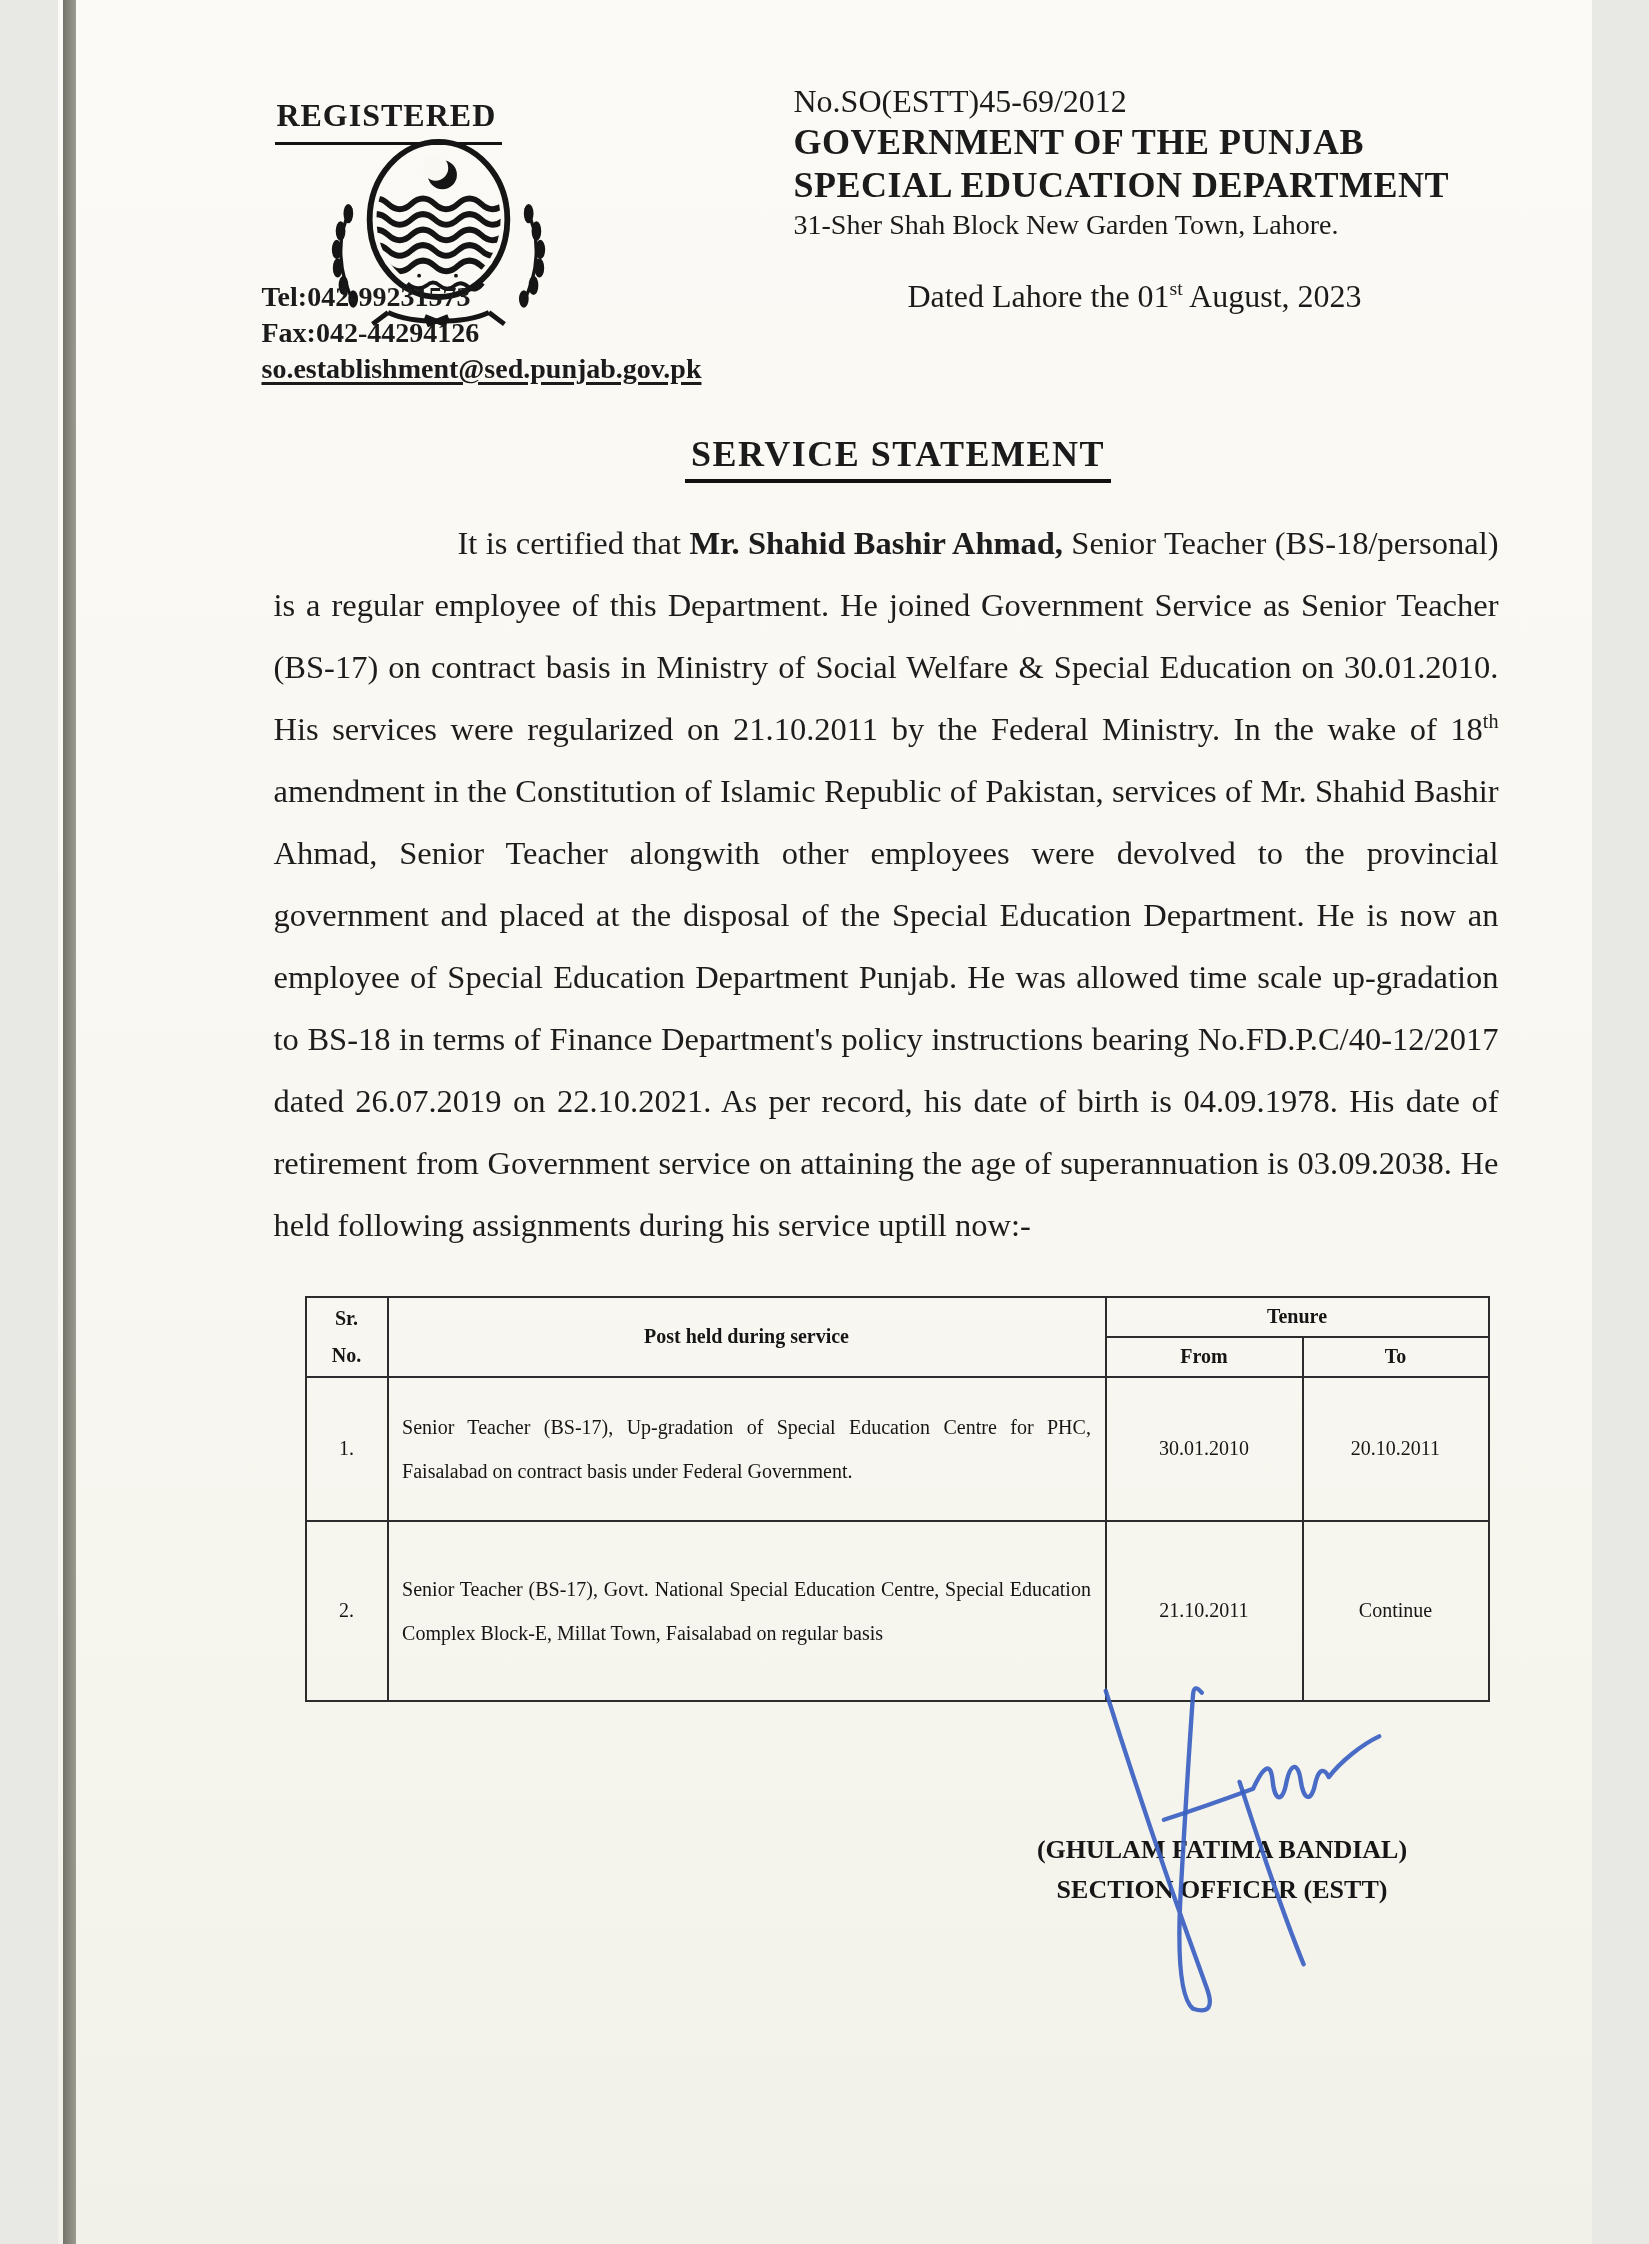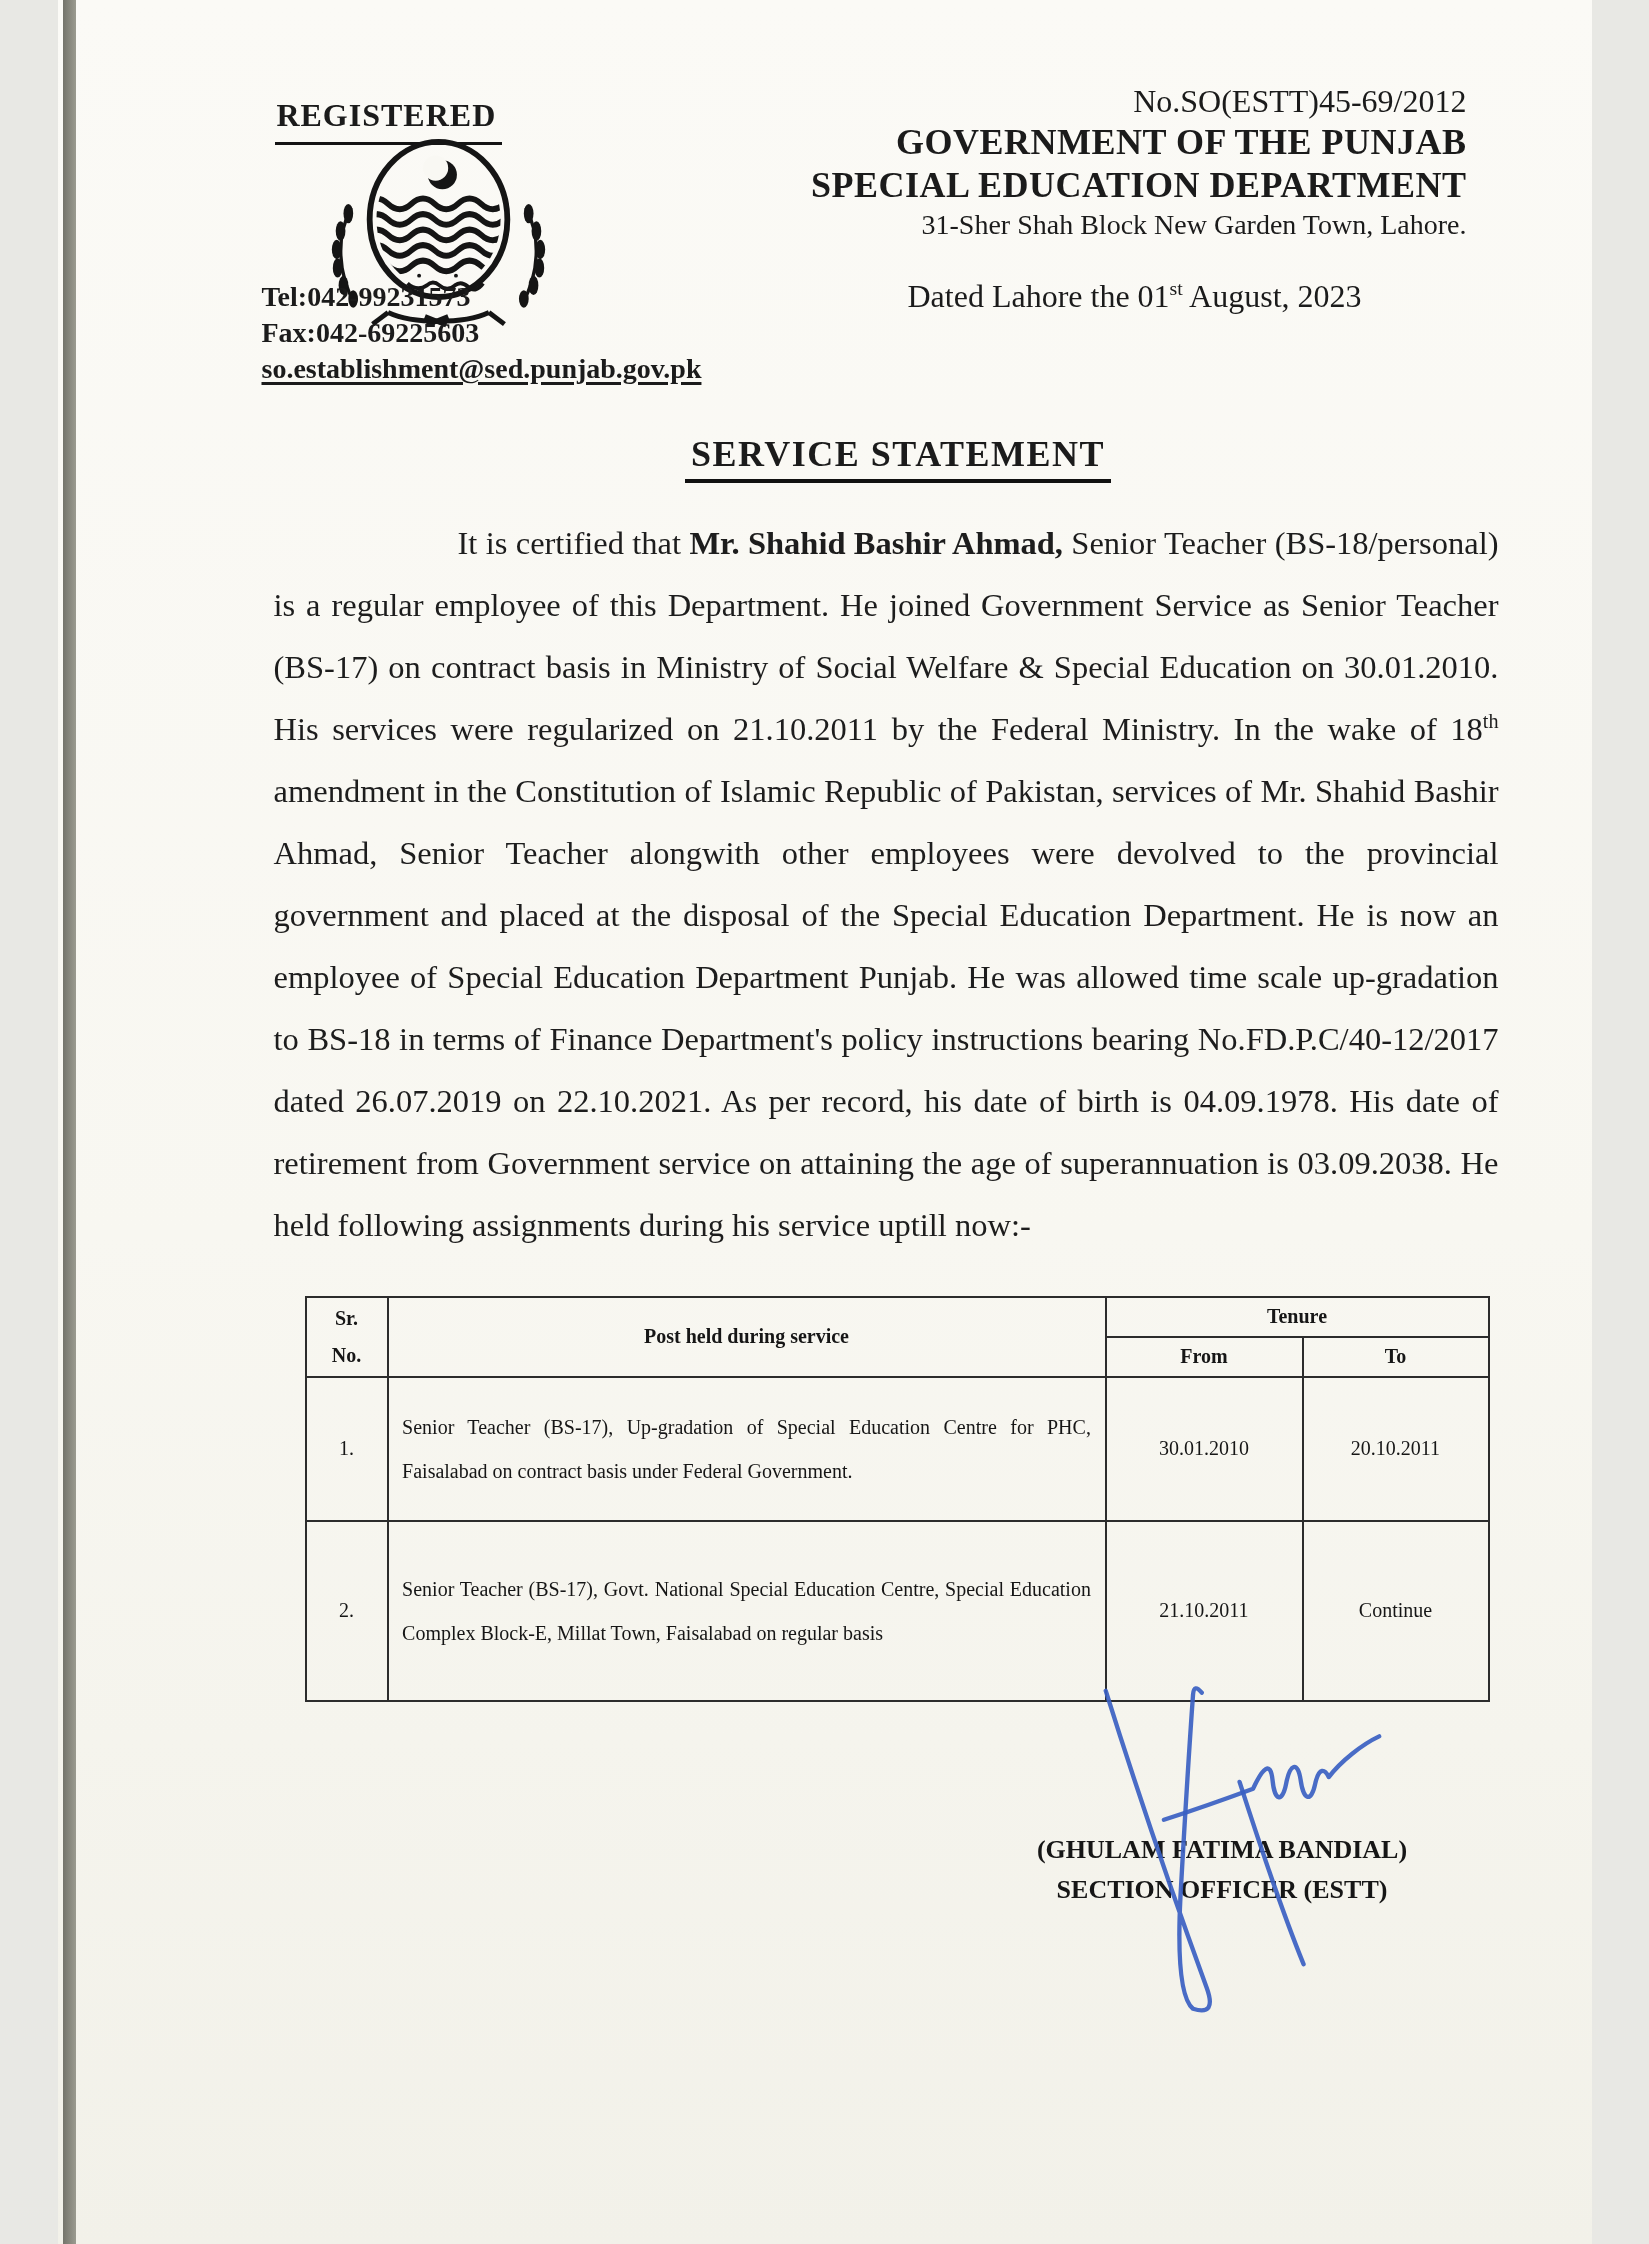--- a/index.html
+++ b/index.html
@@ -13,21 +13,21 @@
 
   .reg {
     position:absolute; left:217px; top:97px; font-size:32px; font-weight:bold;
     letter-spacing:1px; border-bottom:3.9px solid #141414; padding:0 5.8px 7.8px 1.9px;
   }
   .logo { position:absolute; left:237px; top:136px; width:287px; height:194px; }
 
   .contact { position:absolute; left:204px; top:279px; font-size:28px; font-weight:bold; line-height:36px; }
   .contact .email { text-decoration:underline; text-decoration-thickness:2.9px; text-underline-offset:3.9px; }
 
-  .right-head { position:absolute; left:691px; top:82px; width:718px; text-align:right; }
+  .right-head { position:absolute; left:736px; top:82px; width:718px; text-align:left; }
   .right-head .ref  { font-size:32px; line-height:39px; }
   .right-head .gov,
   .right-head .dep  { font-size:36px; font-weight:bold; line-height:43px; letter-spacing:0.5px; }
   .right-head .addr { font-size:28px; line-height:35px; }
 
   .dated { position:absolute; left:718px; top:278px; width:718px; text-align:center; font-size:32px; }
   sup { font-size:0.62em; vertical-align:super; line-height:0; }
 
   .title-wrap { position:absolute; left:228px; top:433px; width:1225px; text-align:center; }
   .title-wrap span {
@@ -126,21 +126,21 @@
     <g class="emblem-stroke" stroke-width="5">
       <path d="M 96 182 C 122 194 174 194 200 182"></path>
       <path d="M 96 182 l -16 12"></path>
       <path d="M 200 182 l 16 12"></path>
       <path d="M 134 186 l 22 9 M 158 186 l -22 9"></path>
     </g>
   </svg>
 
   <div class="contact">
     <div>Tel:042-99231573</div>
-    <div>Fax:042-69225603</div>
+    <div>Fax:042-44294126</div>
     <div class="email">so.establishment@sed.punjab.gov.pk</div>
   </div>
 
   <div class="right-head">
     <div class="ref">No.SO(ESTT)45-69/2012</div>
     <div class="gov">GOVERNMENT OF THE PUNJAB</div>
     <div class="dep">SPECIAL EDUCATION DEPARTMENT</div>
     <div class="addr">31-Sher Shah Block New Garden Town, Lahore.</div>
   </div>
 

